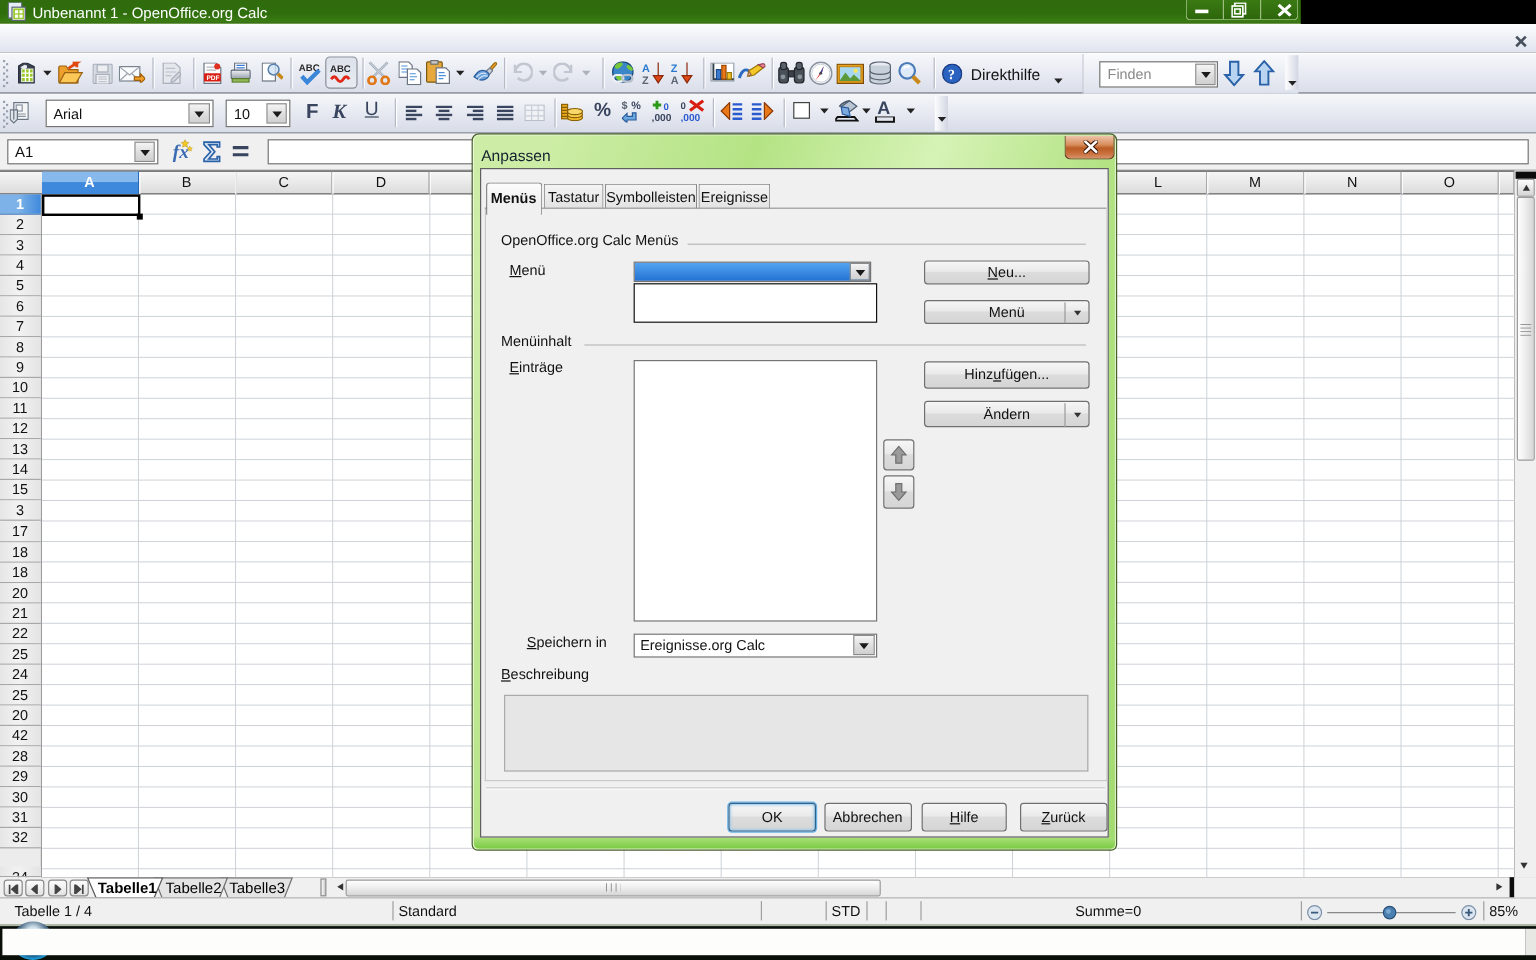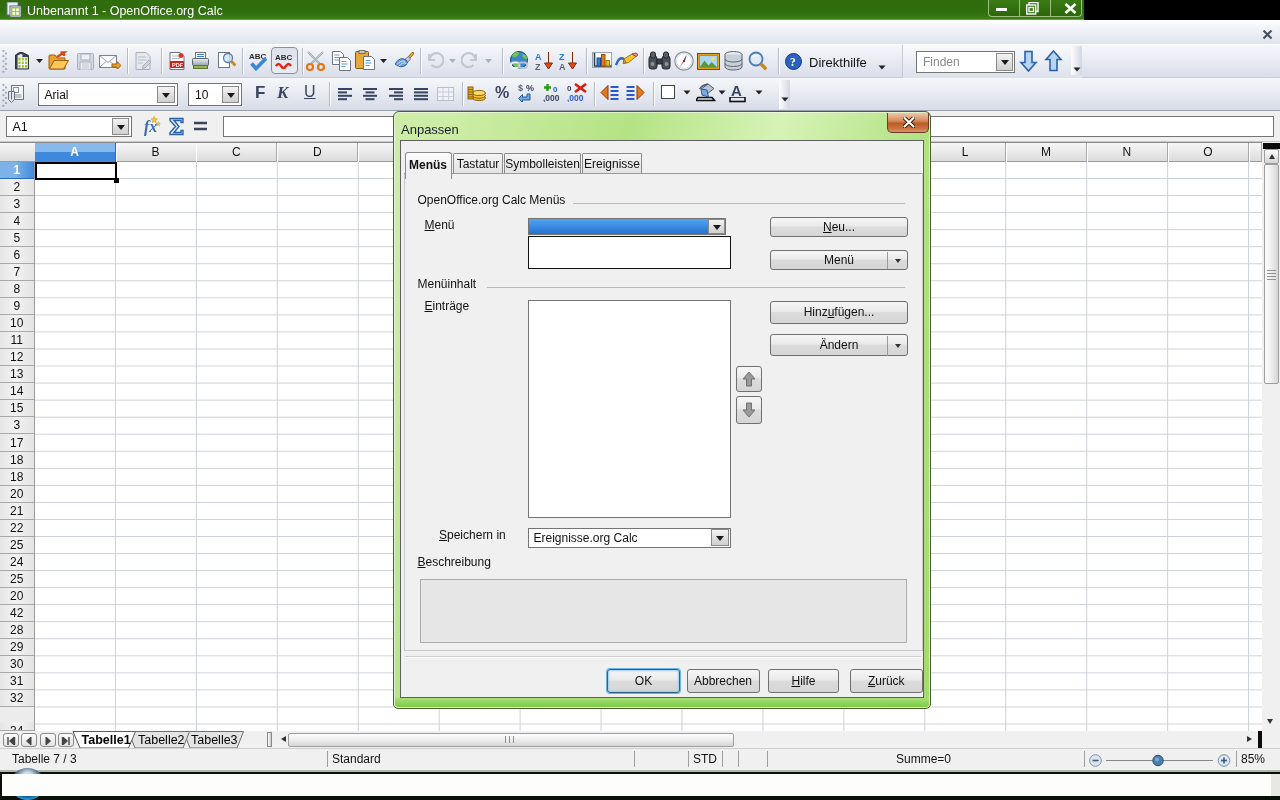--- a/index.html
+++ b/index.html
@@ -546,21 +546,21 @@
   </div>
 <div class="abs thumbH" style="left:288px;top:732.5px;width:446px;height:14px"></div>
 <div class="abs" style="left:505px;top:736px;width:12px;height:7px;background-image:linear-gradient(90deg,#909090 1px,transparent 1px);background-size:4px 7px"></div>
 <div class="abs" style="left:1244px;top:733px;width:12px;height:13px">
     <div class="tri" style="left:3px;top:3px;border:3.5px solid transparent;border-left:5px solid #333"></div>
   </div>
 <div class="abs" style="left:1258px;top:730.5px;width:4px;height:17.5px;background:#0c0c0c"></div>
 <div class="abs" style="left:1262px;top:731px;width:18px;height:17px;background:#f0f0f0"></div>
 
 <div class="abs" id="sbar">
-  <span class="abs" style="left:12px;top:3px">Tabelle 7 / 3</span>
+  <span class="abs" style="left:12px;top:3px">Tabelle 1 / 4</span>
   <span class="abs" style="left:332px;top:3px">Standard</span>
   <span class="abs" style="left:693px;top:3px">STD</span>
   <span class="abs" style="left:896px;top:3px">Summe=0</span>
   <span class="abs" style="left:1241px;top:3px">85%</span>
   <svg class="abs" style="left:1089px;top:5px" width="142" height="13" viewBox="0 0 142 13">
     <line x1="17" y1="6.5" x2="124" y2="6.5" stroke="#888" stroke-width="1.2"></line>
     <circle cx="6.5" cy="6.5" r="5.8" fill="#dce6f0" stroke="#7a90a8"></circle>
       <line x1="3.5" y1="6.5" x2="9.5" y2="6.5" stroke="#3a5a7a" stroke-width="1.6"></line>
     <circle cx="135" cy="6.5" r="5.8" fill="#dce6f0" stroke="#7a90a8"></circle>
       <line x1="132" y1="6.5" x2="138" y2="6.5" stroke="#3a5a7a" stroke-width="1.6"></line>

